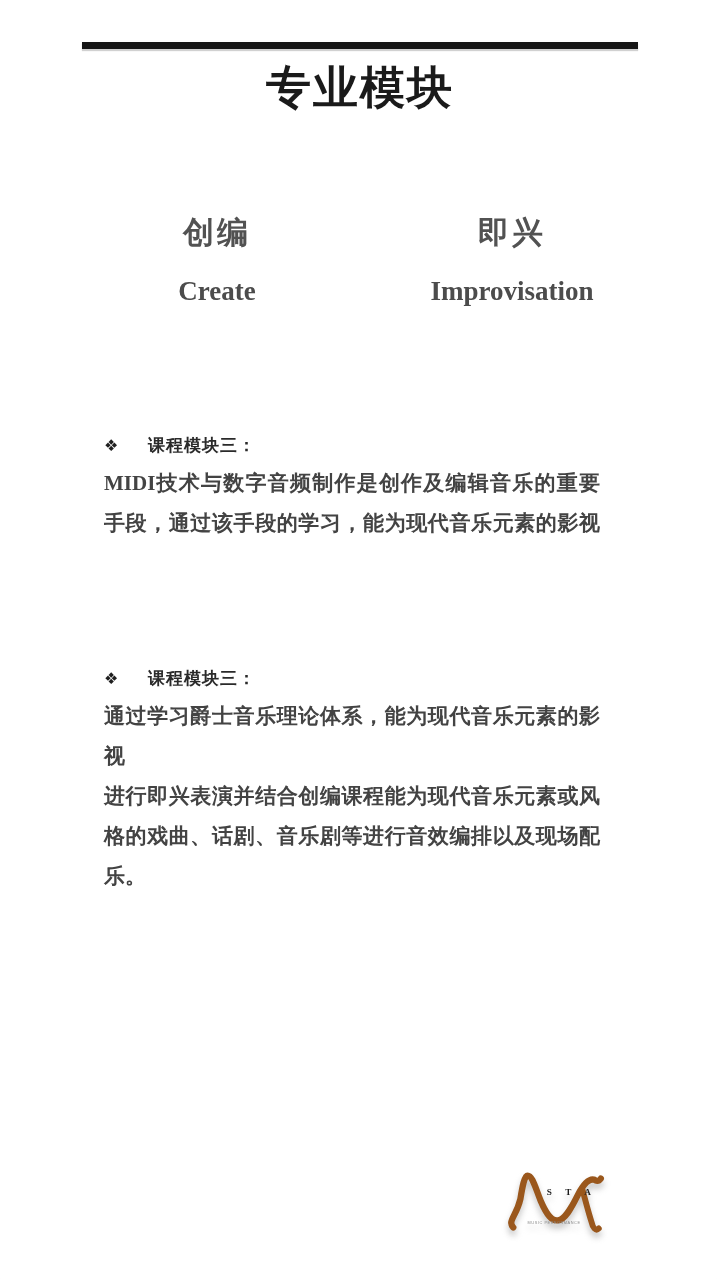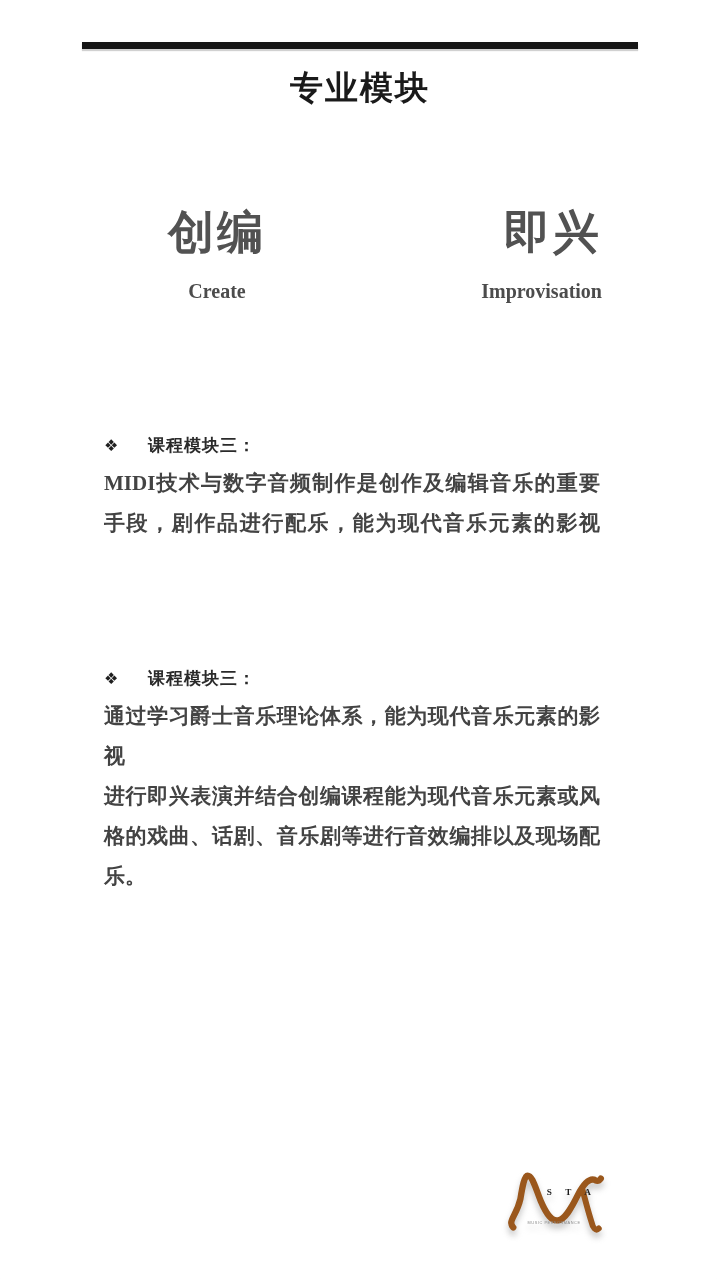--- a/index.html
+++ b/index.html
@@ -29,44 +29,44 @@
     box-shadow: 0 2px 1px rgba(0,0,0,0.18);
   }
   
   .title {
     position: absolute;
     left: 0;
     top: 66px;
     width: 720px;
     margin: 0;
     text-align: center;
-    font-size: 33px;
+    font-size: 45px;
     line-height: 44px;
     font-weight: bold;
     letter-spacing: 2px;
     color: #1a1a1a;
   }
   
   .col {
     position: absolute;
     top: 210px;
     text-align: center;
   }
   .col-left  { left: 97px;  width: 240px; }
-  .col-right { left: 360px; width: 242px; text-align: right; }
+  .col-right { left: 391px; width: 242px; }
   .col-cn {
-    font-size: 46px;
+    font-size: 31px;
     line-height: 46px;
     font-weight: bold;
     letter-spacing: 3px;
     color: #525252;
   }
   .col-en {
     margin-top: 17px;
-    font-size: 20px;
+    font-size: 27px;
     line-height: 36px;
     font-weight: bold;
     color: #4c4c4c;
   }
   
   .module {
     position: absolute;
     left: 104px;
     width: 496px;
   }
@@ -151,21 +151,21 @@
     <div class="col-en">Improvisation</div>
   </div>
 
   <section class="module module-3">
     <div class="module-heading">
       <span class="bullet">❖</span>
       <span class="heading-text">课程模块三：</span>
     </div>
     <div class="module-body">
       <div class="bline fill">MIDI技术与数字音频制作是创作及编辑音乐的重要</div>
-      <div class="bline fill">手段，剧作品进行配乐，能为现代音乐元素的影视</div>
+      <div class="bline fill">手段，通过该手段的学习，能为现代音乐元素的影视</div>
     </div>
   </section>
 
   <section class="module module-4">
     <div class="module-heading">
       <span class="bullet">❖</span>
       <span class="heading-text">课程模块三：</span>
     </div>
     <div class="module-body">
       <div class="bline fill">通过学习爵士音乐理论体系，能为现代音乐元素的影视</div>

